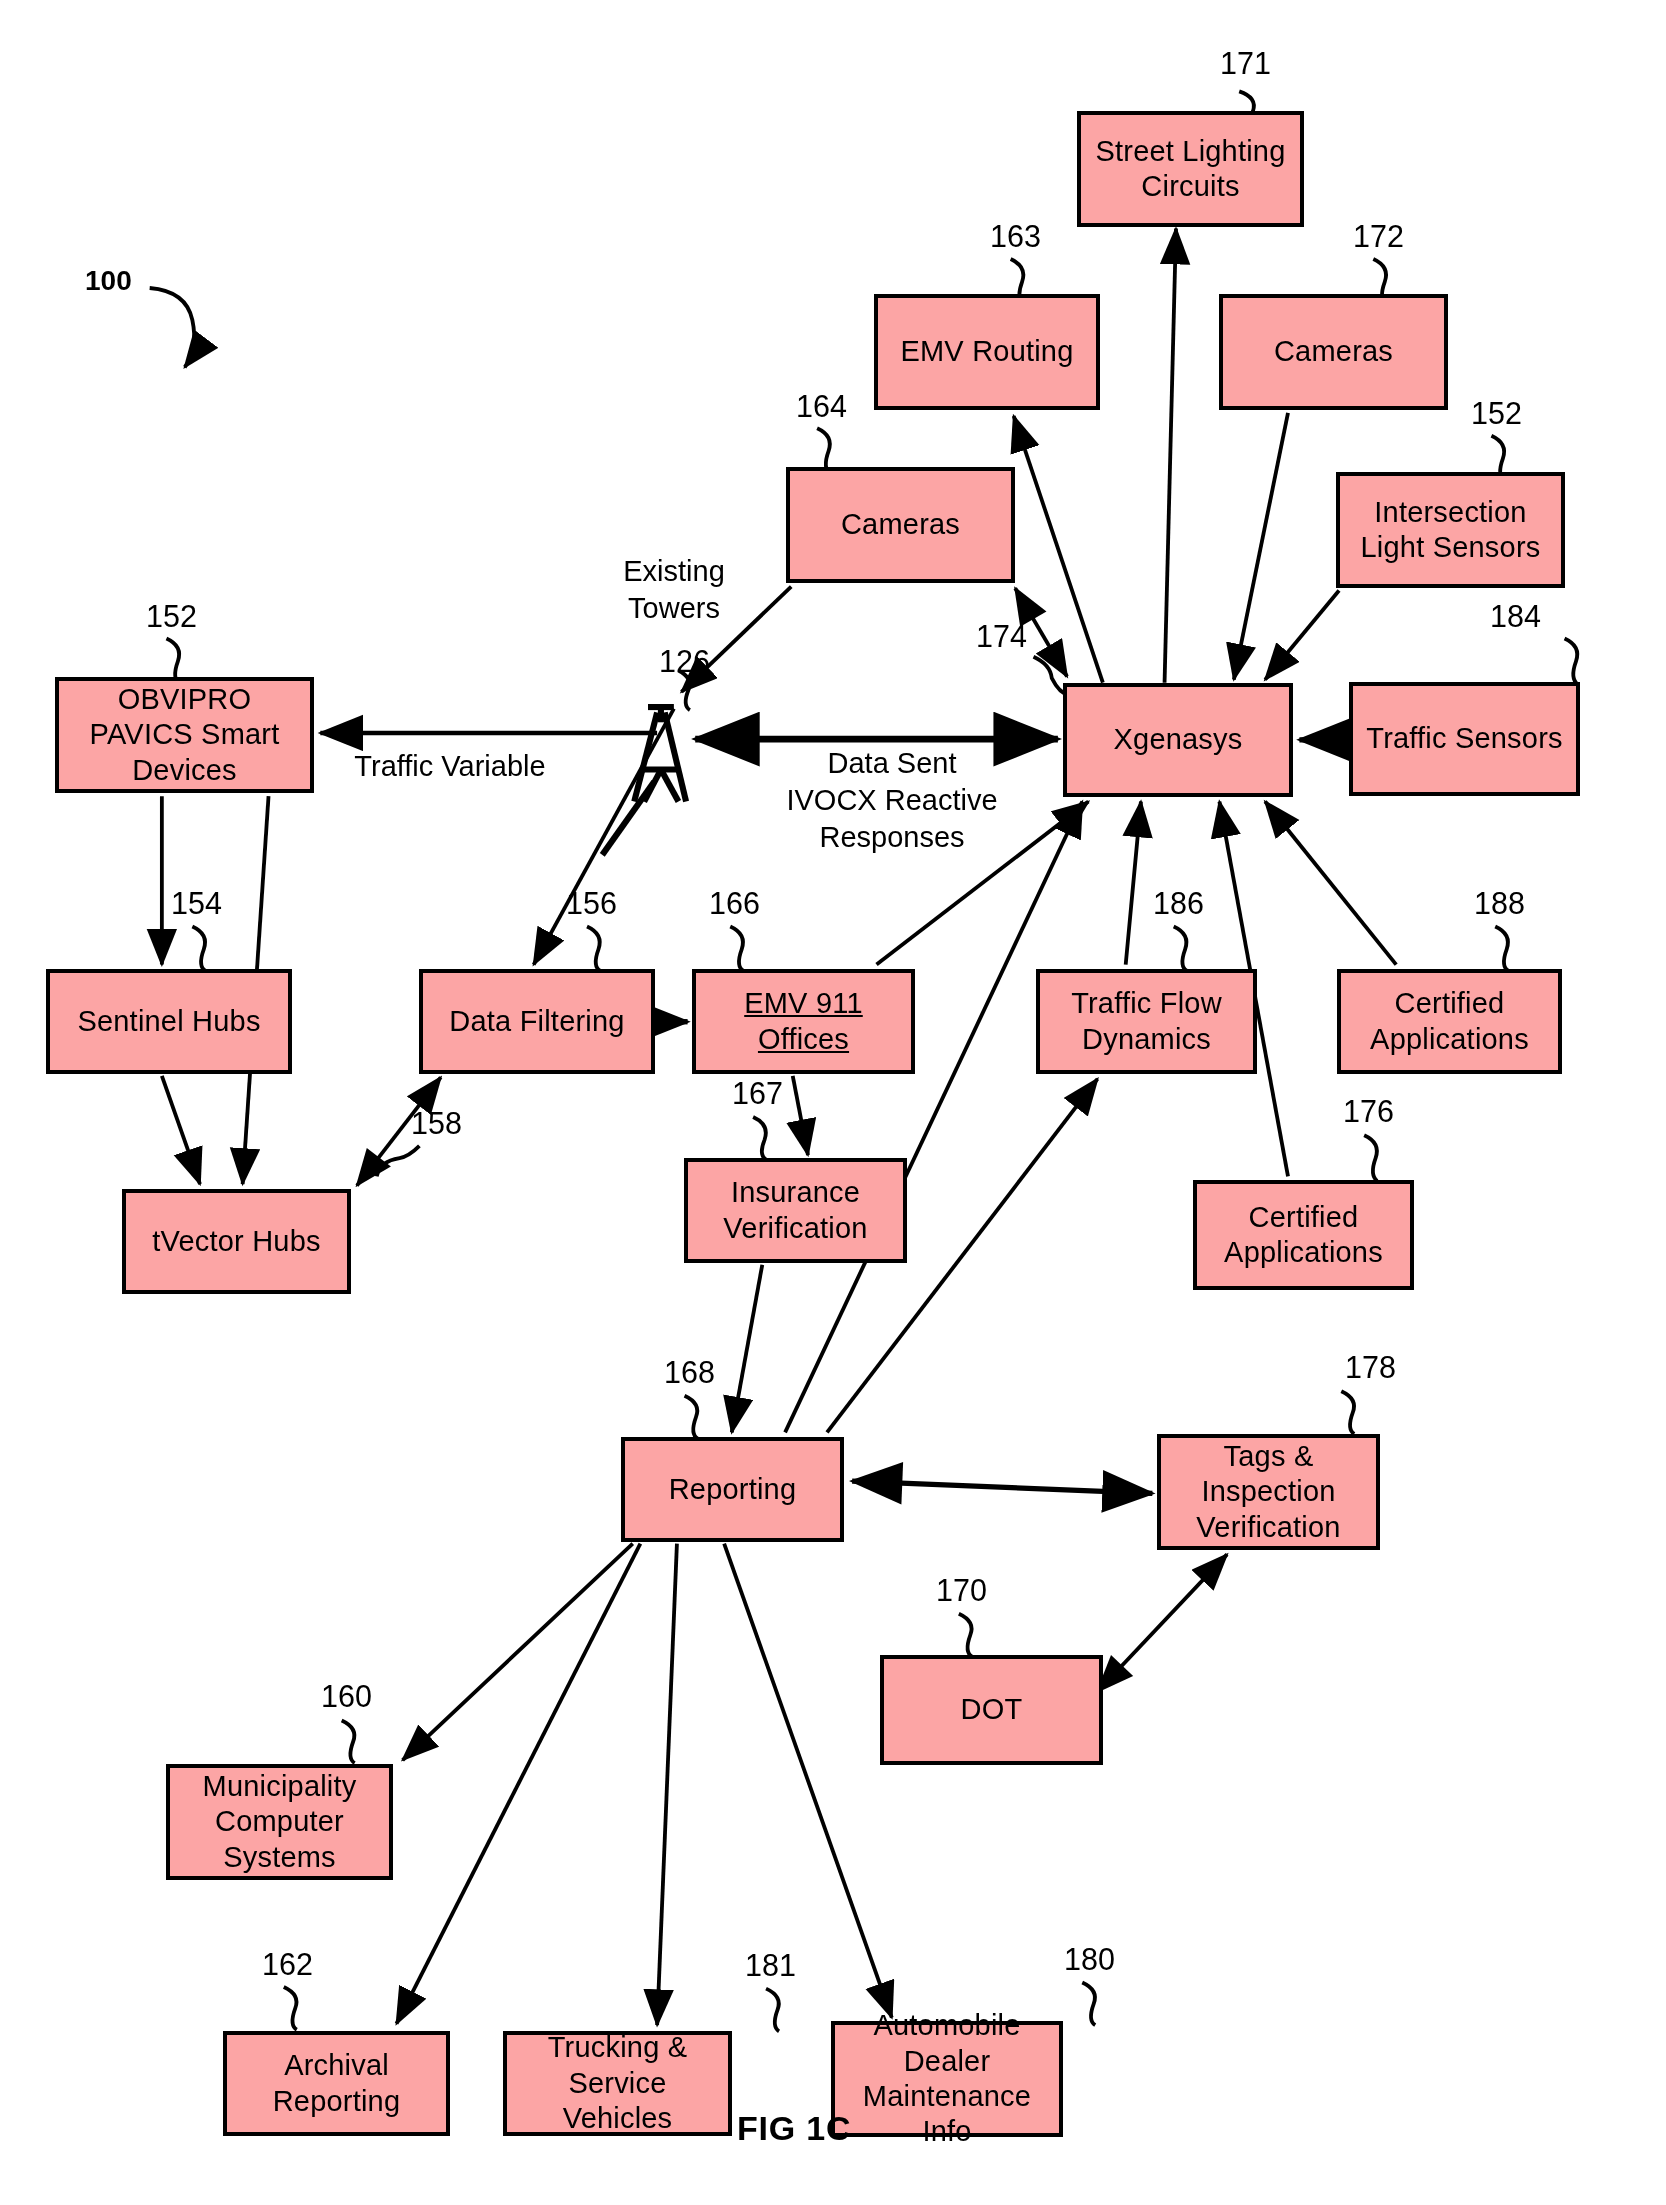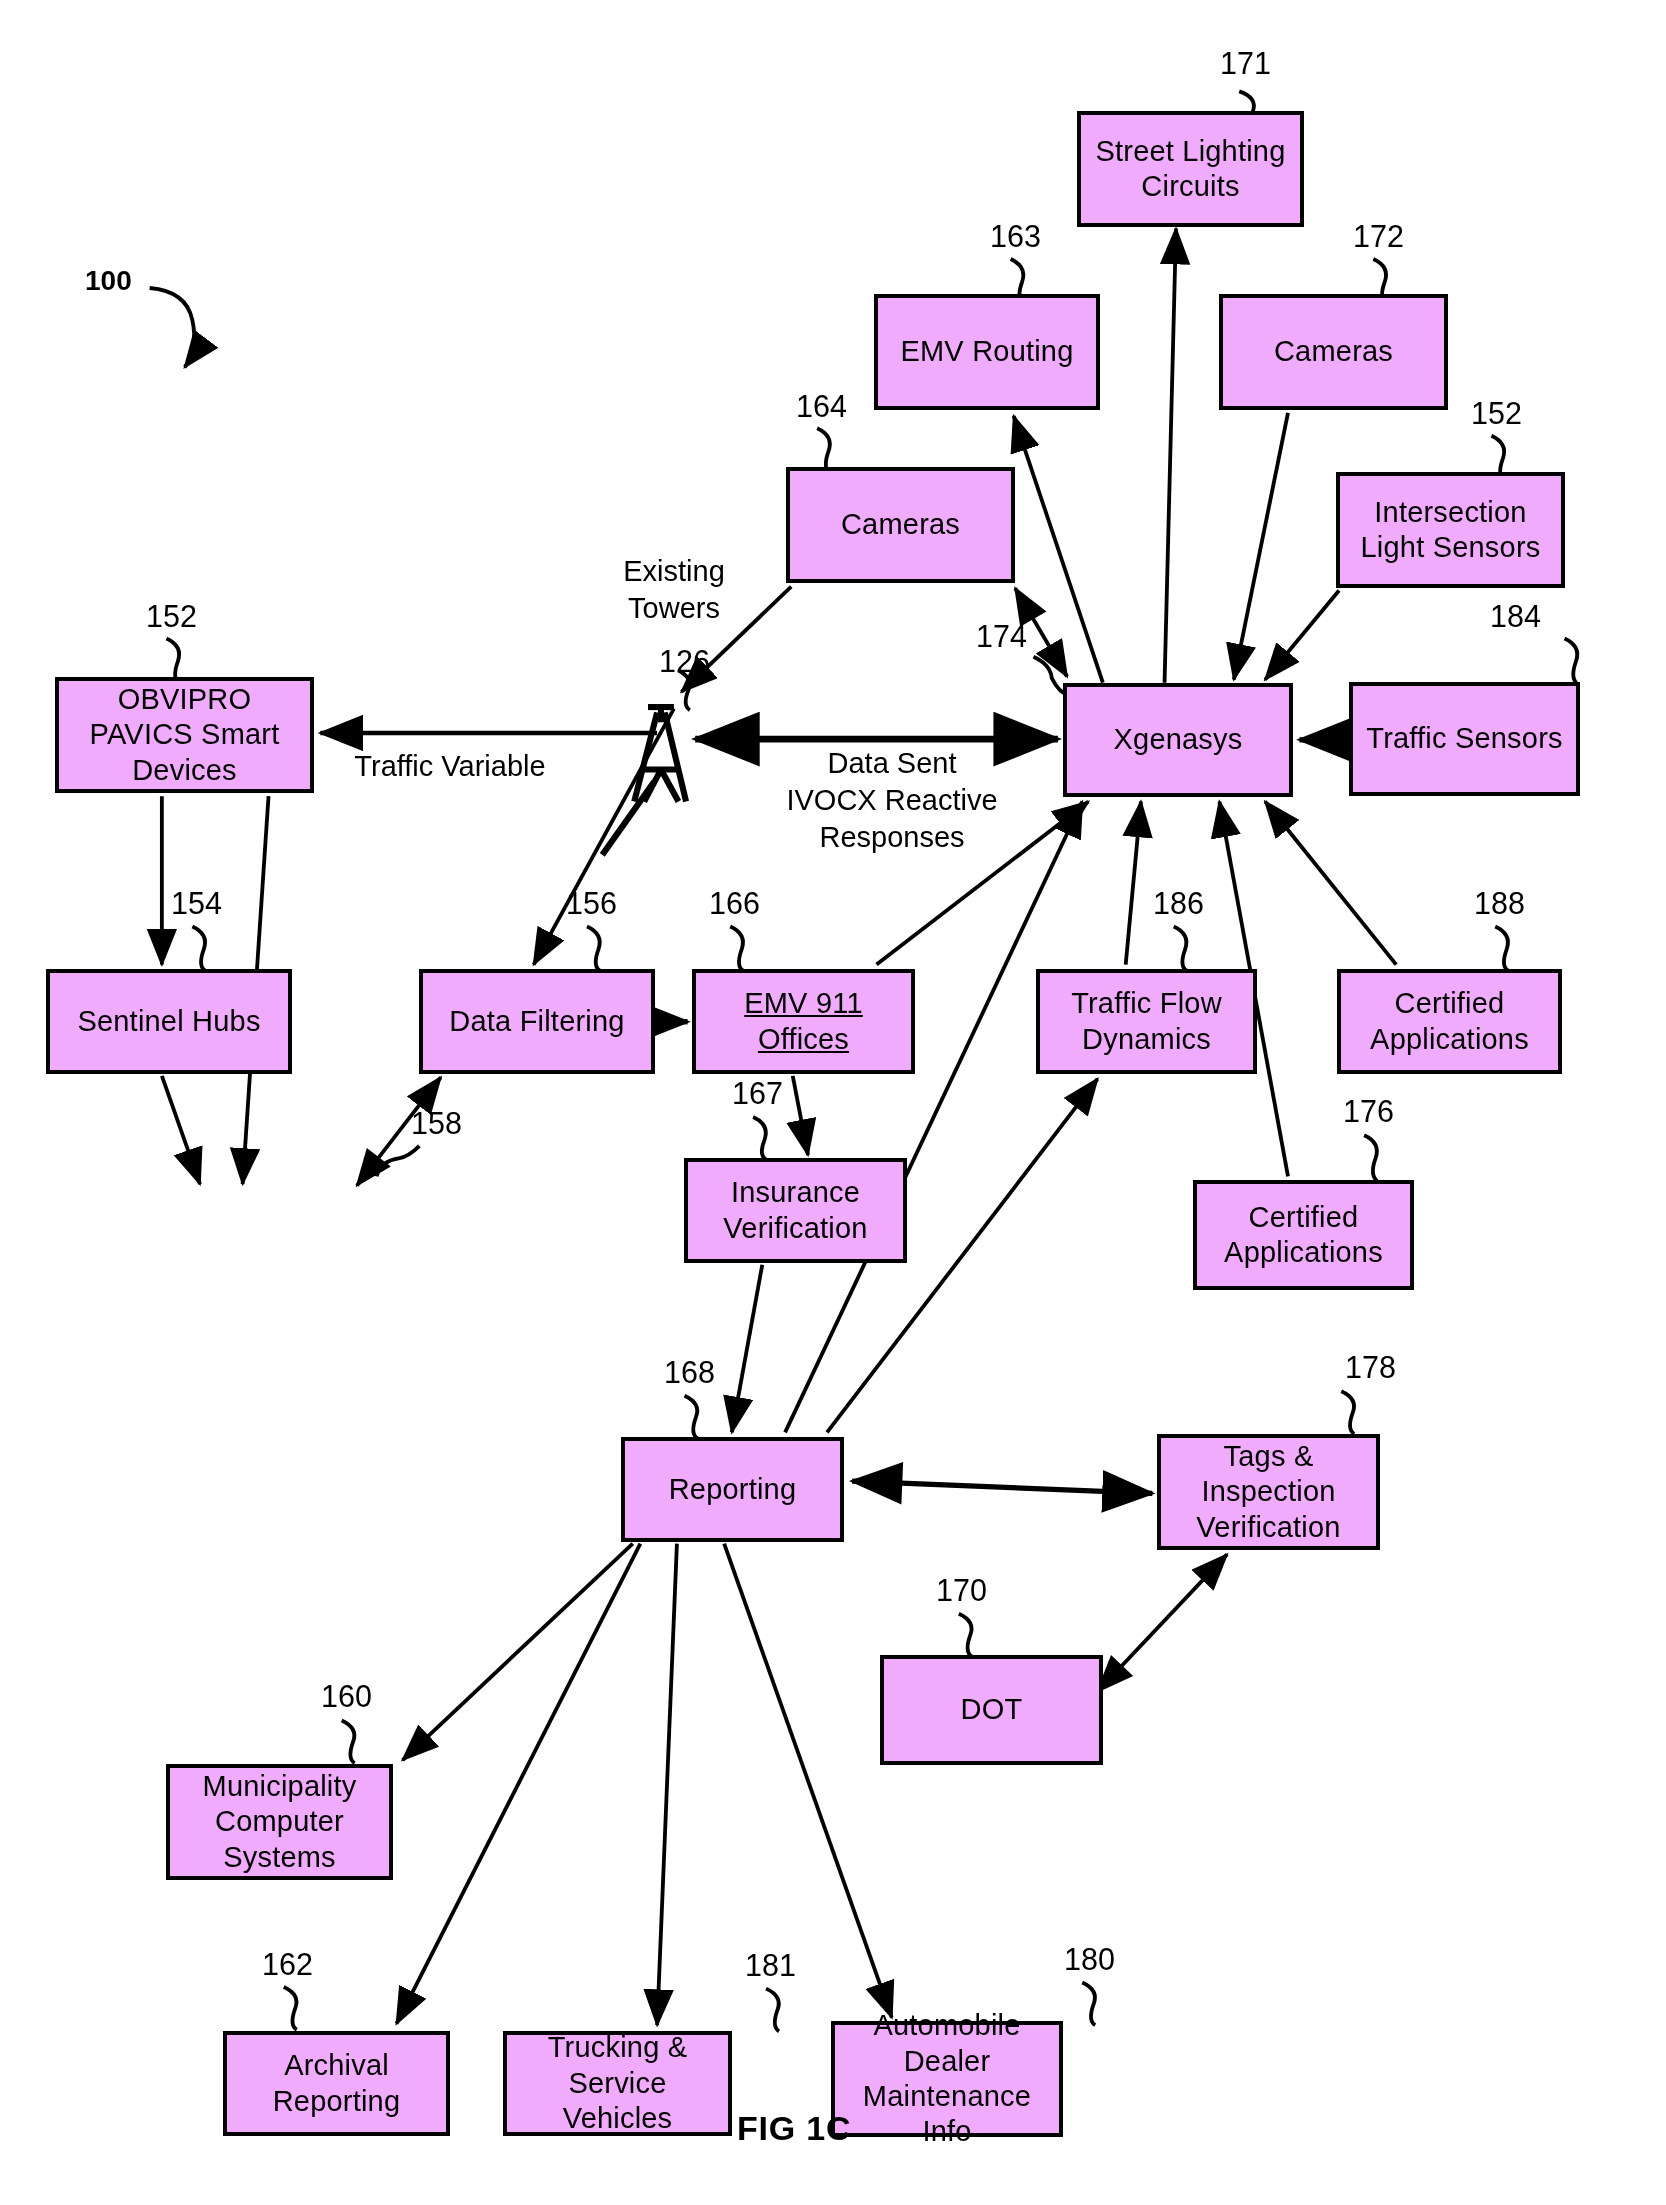--- a/index.html
+++ b/index.html
@@ -10,21 +10,21 @@
     width:1667px;
     height:2205px;
     background:#fff;
     overflow:hidden;
   }
   #edges{position:absolute;left:0;top:0;width:1667px;height:2205px;}
   .node{
     position:absolute;
     box-sizing:border-box;
     border:4.6px solid #000;
-    background:#f0abfc;
+    background:#fca5a5;
     display:flex;
     align-items:center;
     justify-content:center;
     text-align:center;
     line-height:1.22;
     font-size:29px;
     letter-spacing:0.2px;
     padding:3px 4.6px;
     z-index:5;
   }
@@ -243,20 +243,23 @@
 Dynamics</span>
   </div>
   <div class="reftag" style="left:1153px;top:886px;">186</div>
 
   <div class="node" style="left:1337px;top:969px;width:225px;height:105px;">
     <span>Certified
 Applications</span>
   </div>
   <div class="reftag" style="left:1474px;top:886px;">188</div>
 
+  <div class="node" style="left:122px;top:1189px;width:229px;height:105px;">
+    <span>tVector Hubs</span>
+  </div>
   <div class="reftag" style="left:411px;top:1106px;">158</div>
 
   <div class="node" style="left:684px;top:1158px;width:223px;height:105px;">
     <span>Insurance
 Verification</span>
   </div>
   <div class="reftag" style="left:732px;top:1076px;">167</div>
 
   <div class="node" style="left:1193px;top:1180px;width:221px;height:110px;">
     <span>Certified

